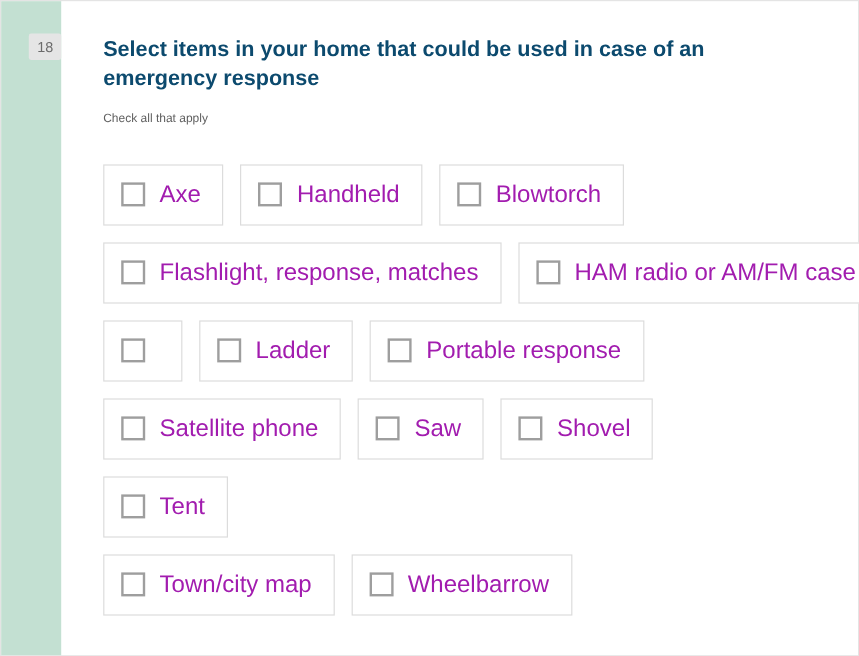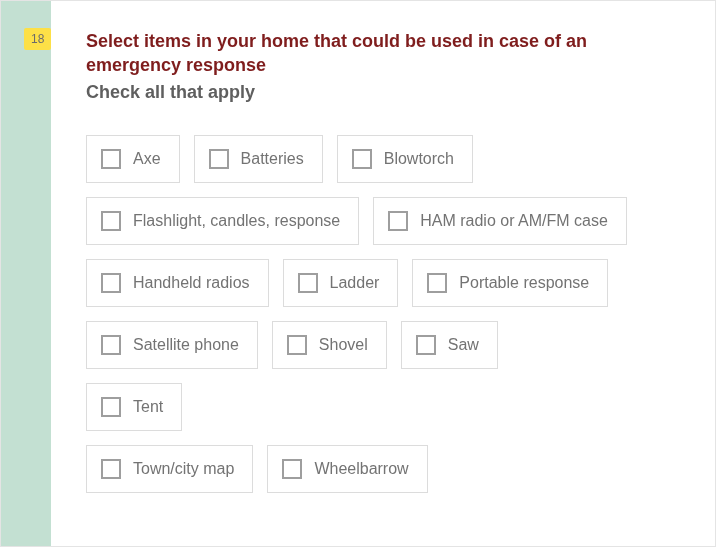--- a/index.html
+++ b/index.html
@@ -22,44 +22,43 @@
     left: 0;
     top: 0;
     width: 50px;
     height: 100%;
     background: #c3e0d2;
   }
   .qnum {
     position: absolute;
     left: 23px;
     top: 27px;
-    background: #fde047;
+    background: #e5e5e5;
     color: #6b6b6b;
     font-size: 12px;
     padding: 4px 7px;
     border-radius: 2px;
     font-weight: 500;
   }
   .content {
     position: absolute;
     left: 85px;
     top: 28px;
     right: 28px;
   }
   .qtitle {
     font-size: 18px;
     font-weight: 700;
     line-height: 1.35;
-    color: #7f1d1d;
+    color: #0c4a6e;
   }
   .qhint {
-    margin-top: 4px;
-    font-size: 18px;
+    margin-top: 16px;
+    font-size: 10px;
     color: #5f5f5f;
-    font-weight: bold;
   }
   .options {
     margin-top: 32px;
   }
   .opt-row {
     display: flex;
     gap: 14px;
     margin-bottom: 14px;
   }
   .opt {
@@ -73,85 +72,84 @@
   }
   .opt .box {
     width: 20px;
     height: 20px;
     border: 2px solid #9e9e9e;
     box-sizing: border-box;
     margin-right: 12px;
     flex: 0 0 auto;
   }
   .opt .lbl {
-    font-size: 16px;
-    color: #737373;
+    font-size: 20px;
+    color: #a21caf;
     white-space: nowrap;
   }
 </style>
 </head>
 <body>
 
 <div class="canvas">
   <div class="side-accent"></div>
   <div class="qnum">18</div>
   <div class="content">
     <div class="qtitle">Select items in your home that could be used in case of an emergency response</div>
     <div class="qhint">Check all that apply</div>
     <div class="options" id="options">
         <div class="opt-row">
           <label class="opt">
             <span class="box"></span>
             <span class="lbl">Axe</span>
           </label>
           <label class="opt">
             <span class="box"></span>
-            <span class="lbl">Batteries</span>
+            <span class="lbl">Handheld</span>
           </label>
           <label class="opt">
             <span class="box"></span>
             <span class="lbl">Blowtorch</span>
           </label>
         </div>
         <div class="opt-row">
           <label class="opt">
             <span class="box"></span>
-            <span class="lbl">Flashlight, candles, response</span>
+            <span class="lbl">Flashlight, response, matches</span>
           </label>
           <label class="opt">
             <span class="box"></span>
             <span class="lbl">HAM radio or AM/FM case</span>
           </label>
         </div>
         <div class="opt-row">
           <label class="opt">
             <span class="box"></span>
-            <span class="lbl">Handheld radios</span>
           </label>
           <label class="opt">
             <span class="box"></span>
             <span class="lbl">Ladder</span>
           </label>
           <label class="opt">
             <span class="box"></span>
             <span class="lbl">Portable response</span>
           </label>
         </div>
         <div class="opt-row">
           <label class="opt">
             <span class="box"></span>
             <span class="lbl">Satellite phone</span>
           </label>
           <label class="opt">
             <span class="box"></span>
-            <span class="lbl">Shovel</span>
+            <span class="lbl">Saw</span>
           </label>
           <label class="opt">
             <span class="box"></span>
-            <span class="lbl">Saw</span>
+            <span class="lbl">Shovel</span>
           </label>
         </div>
         <div class="opt-row">
           <label class="opt">
             <span class="box"></span>
             <span class="lbl">Tent</span>
           </label>
         </div>
         <div class="opt-row">
           <label class="opt">

